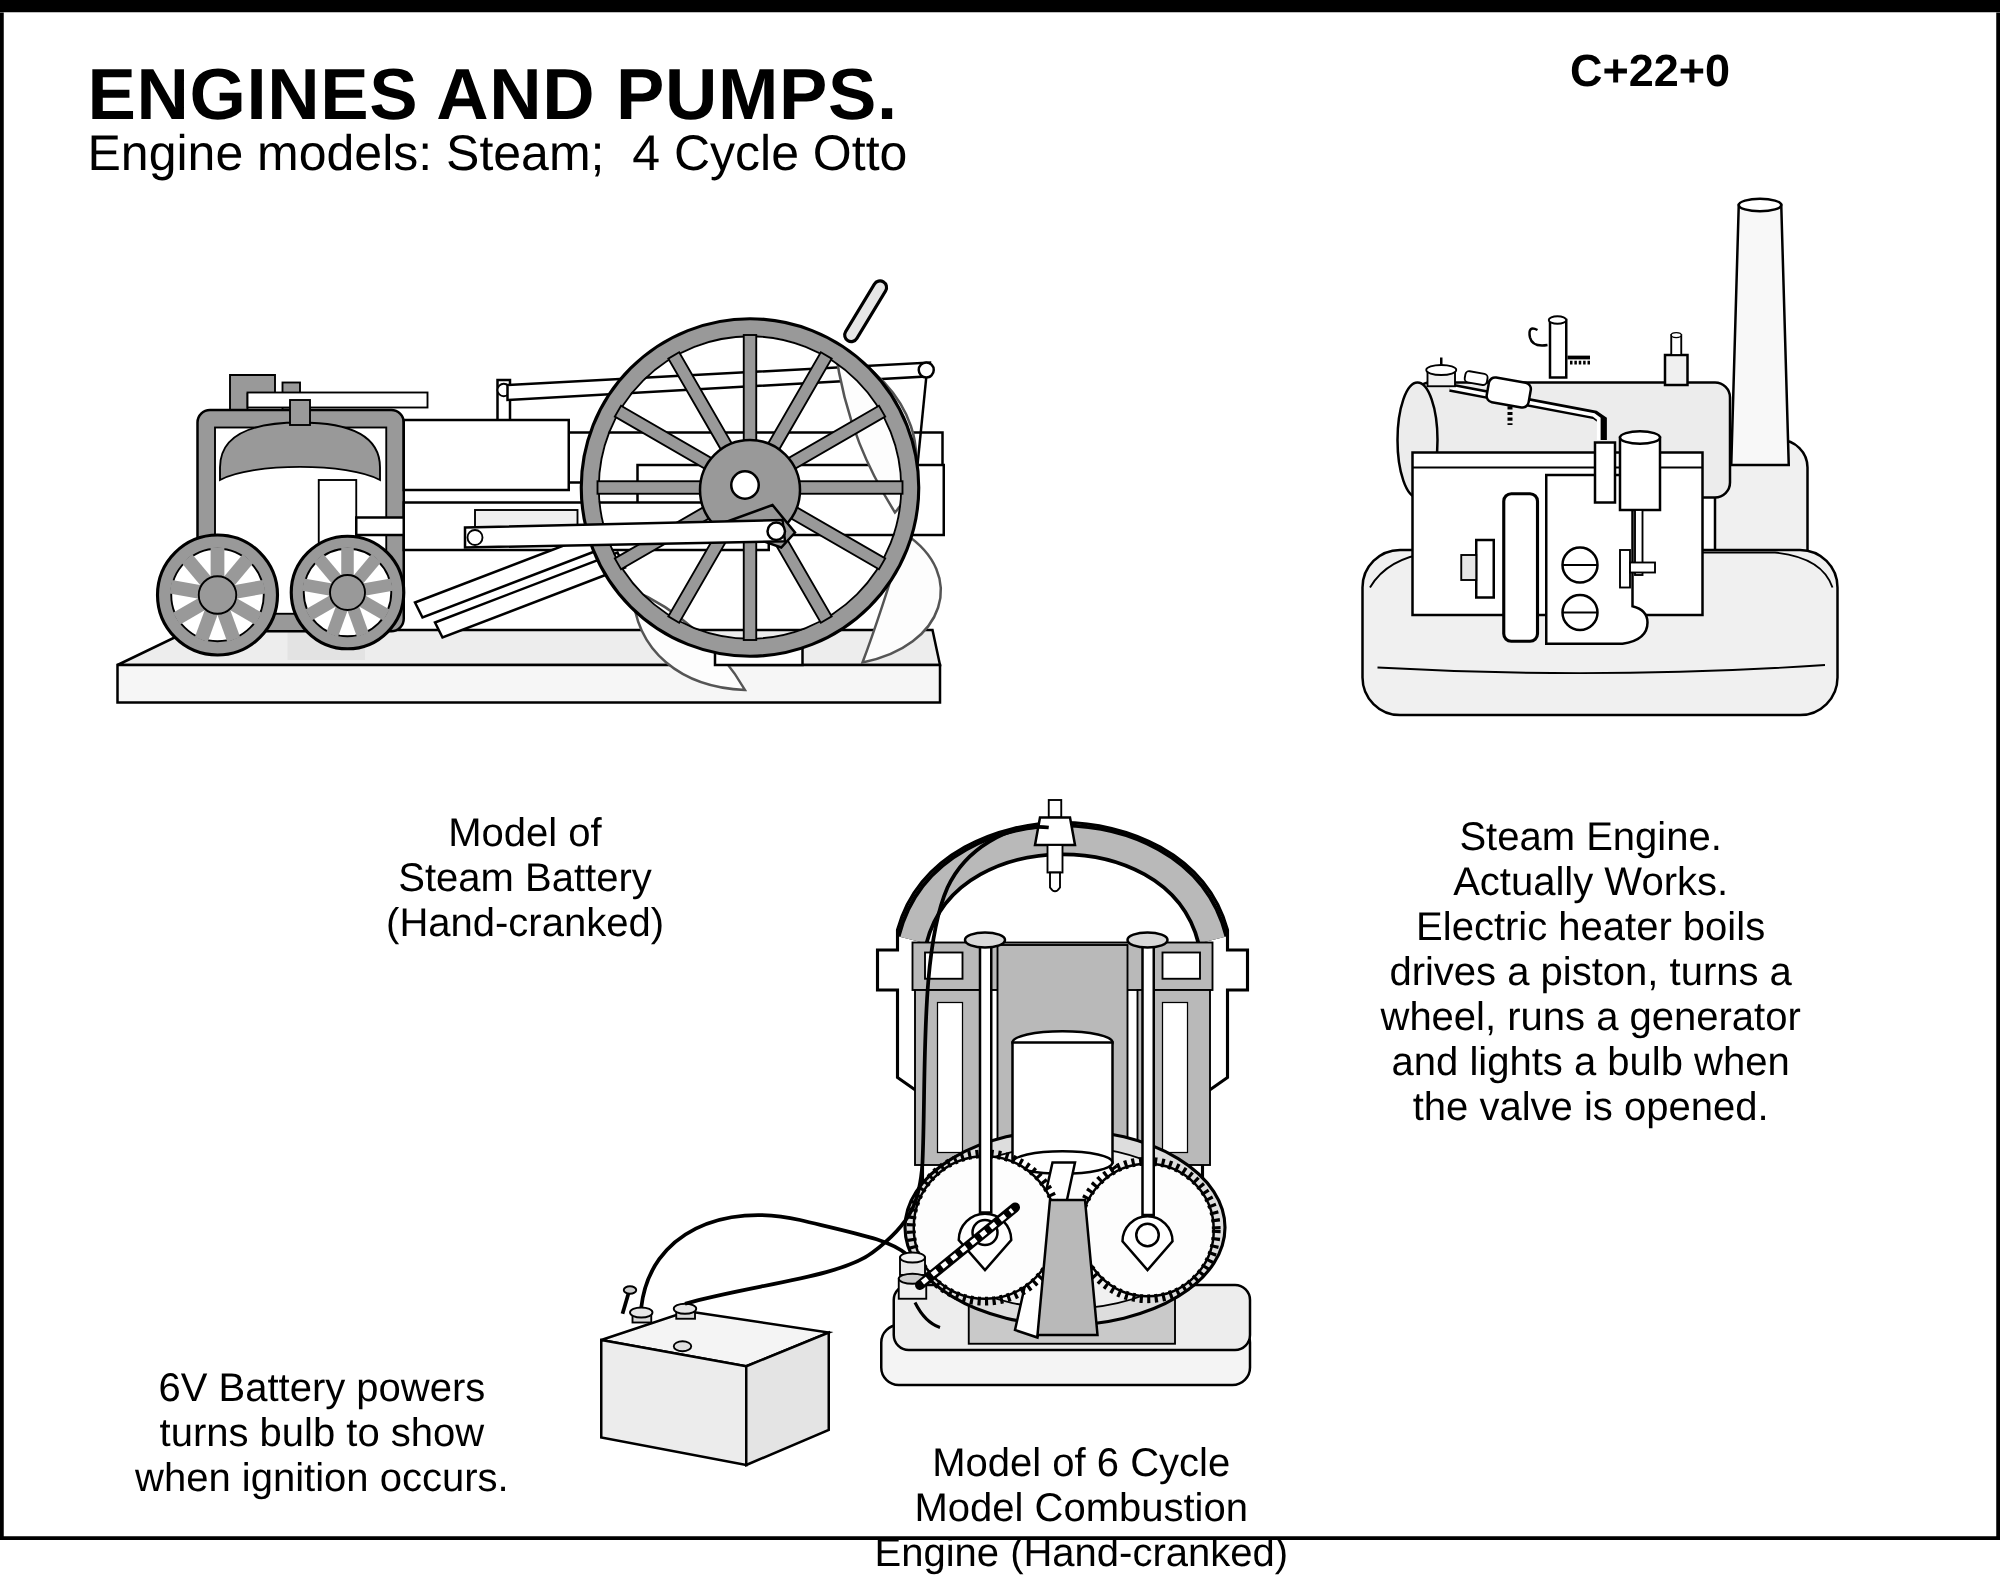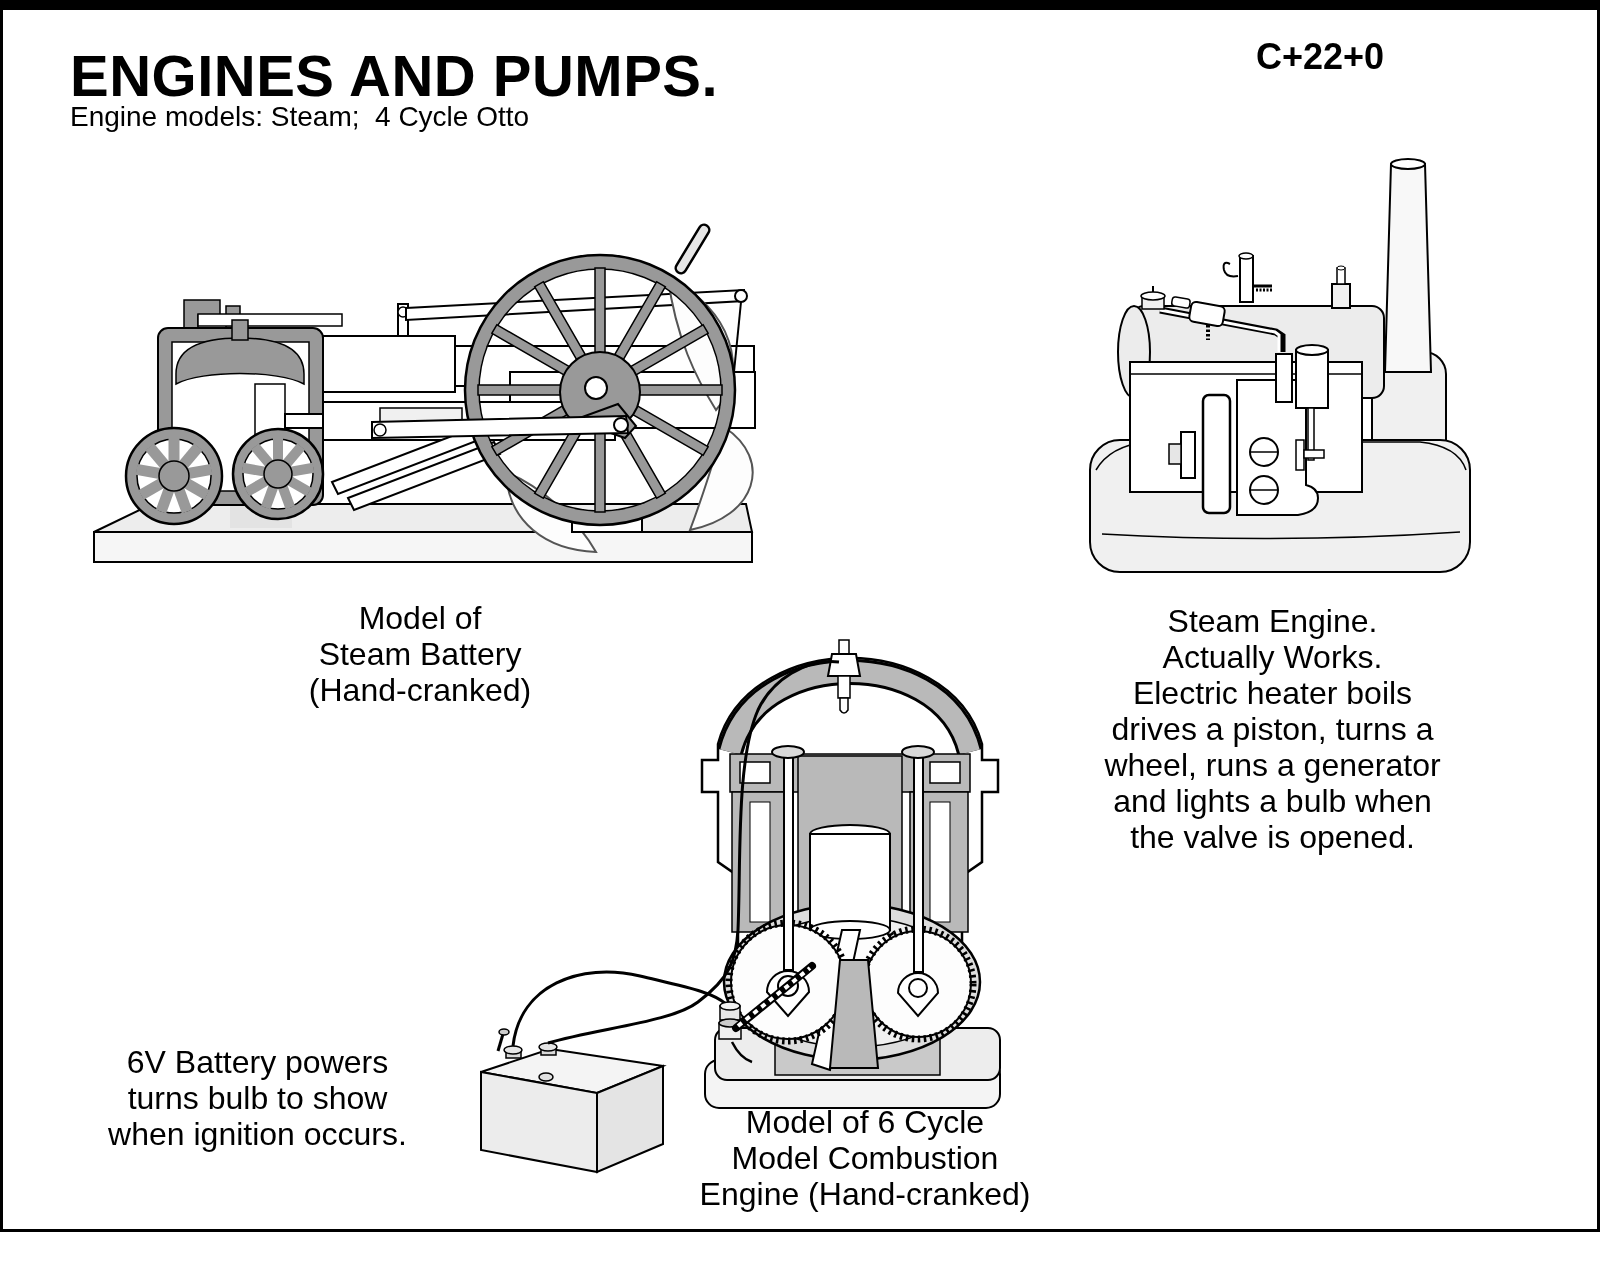--- a/index.html
+++ b/index.html
@@ -18,26 +18,26 @@
   .title {
     position:absolute; left:70px; top:42px;
     font-size:58px; font-weight:bold; letter-spacing:0.5px;
   }
   .code {
     position:absolute; left:1256px; top:36px;
     font-size:36px; font-weight:bold;
   }
   .subtitle {
     position:absolute; left:70px; top:101px;
-    font-size:28px; white-space:pre;
+    font-size:40px; white-space:pre;
   }
   .fig { position:absolute; }
   .caption {
     position:absolute; text-align:center;
-    font-size:32px; line-height:36px; color:#000;
+    font-size:32px; line-height:36px; color:#000;margin-top:48px;
   }
   .cap-steam-model   { left:220px;  top:600px;  width:400px; }
   .cap-working-steam { left:1050px; top:603px;  width:445px; }
   .cap-battery       { left:45px;   top:1044px; width:425px; }
   .cap-otto          { left:620px;  top:1104px; width:490px; }
   svg { display:block; }
 </style>
 </head>
 <body>
 

